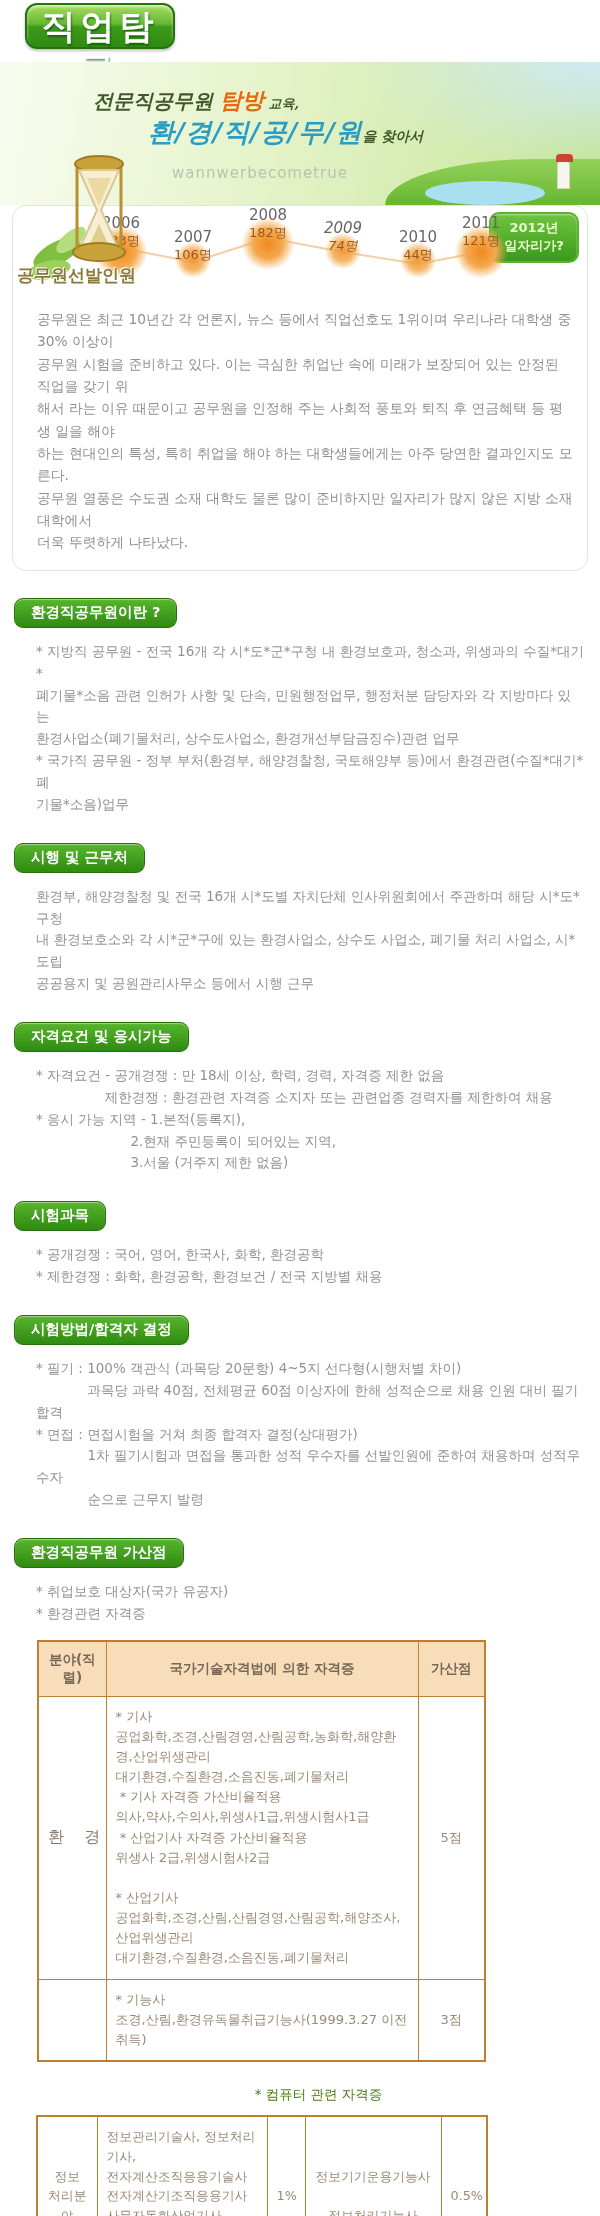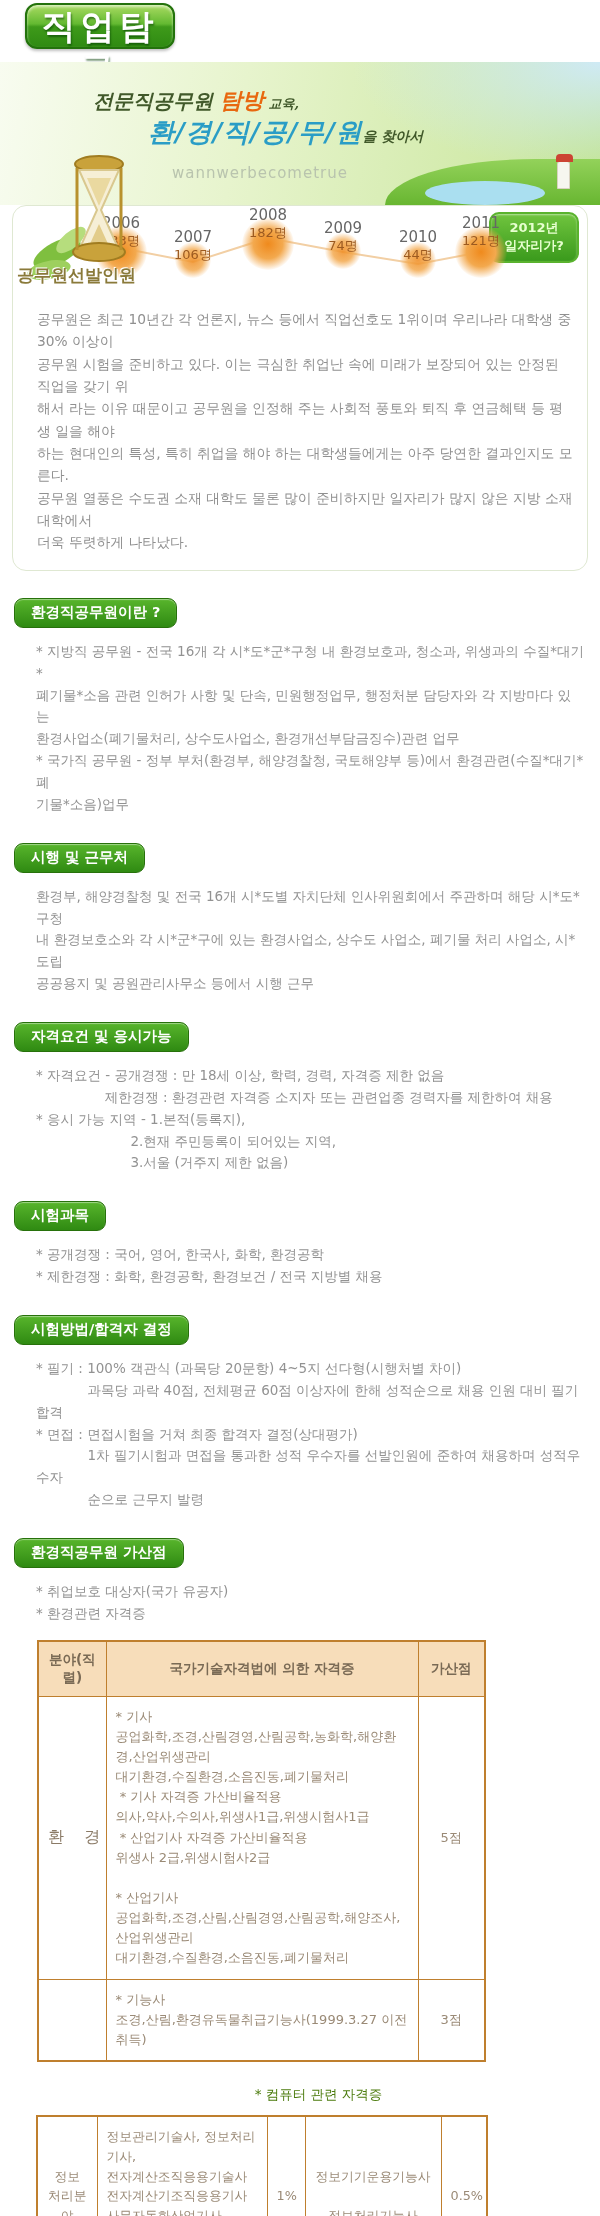--- a/index.html
+++ b/index.html
@@ -129,21 +129,21 @@
       <div class="tl-point" style="left:148px;top:22px;">
         <div class="tl-glow glow-small"></div>
         <div class="tl-year">2007</div>
         <div class="tl-count">106명</div>
       </div>
       <div class="tl-point" style="left:223px;top:0;">
         <div class="tl-glow glow-big"></div>
         <div class="tl-year">2008</div>
         <div class="tl-count">182명</div>
       </div>
-      <div class="tl-point" style="left:298px;top:13px;">
+      <div class="tl-point" style="left:298px;top:13px;font-style:italic;">
         <div class="tl-glow glow-small"></div>
         <div class="tl-year">2009</div>
         <div class="tl-count">74명</div>
       </div>
       <div class="tl-point" style="left:373px;top:22px;">
         <div class="tl-glow glow-small"></div>
         <div class="tl-year">2010</div>
         <div class="tl-count">44명</div>
       </div>
       <div class="tl-point" style="left:436px;top:8px;">

